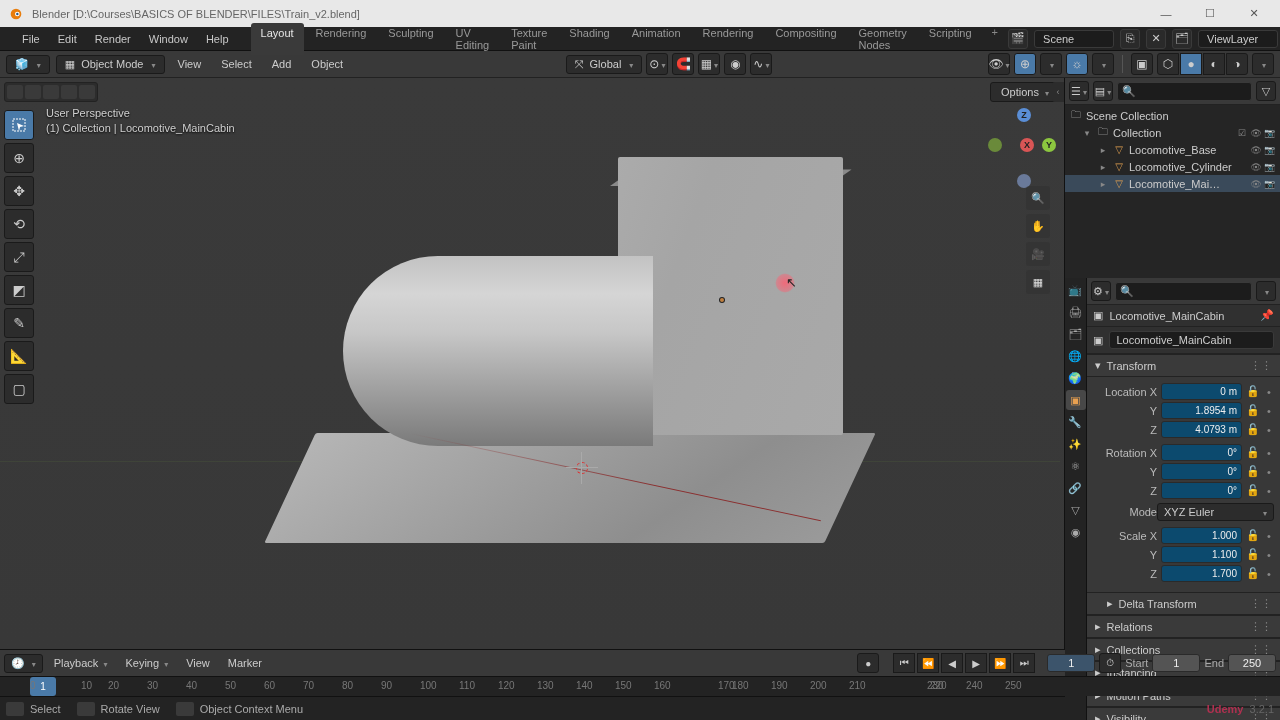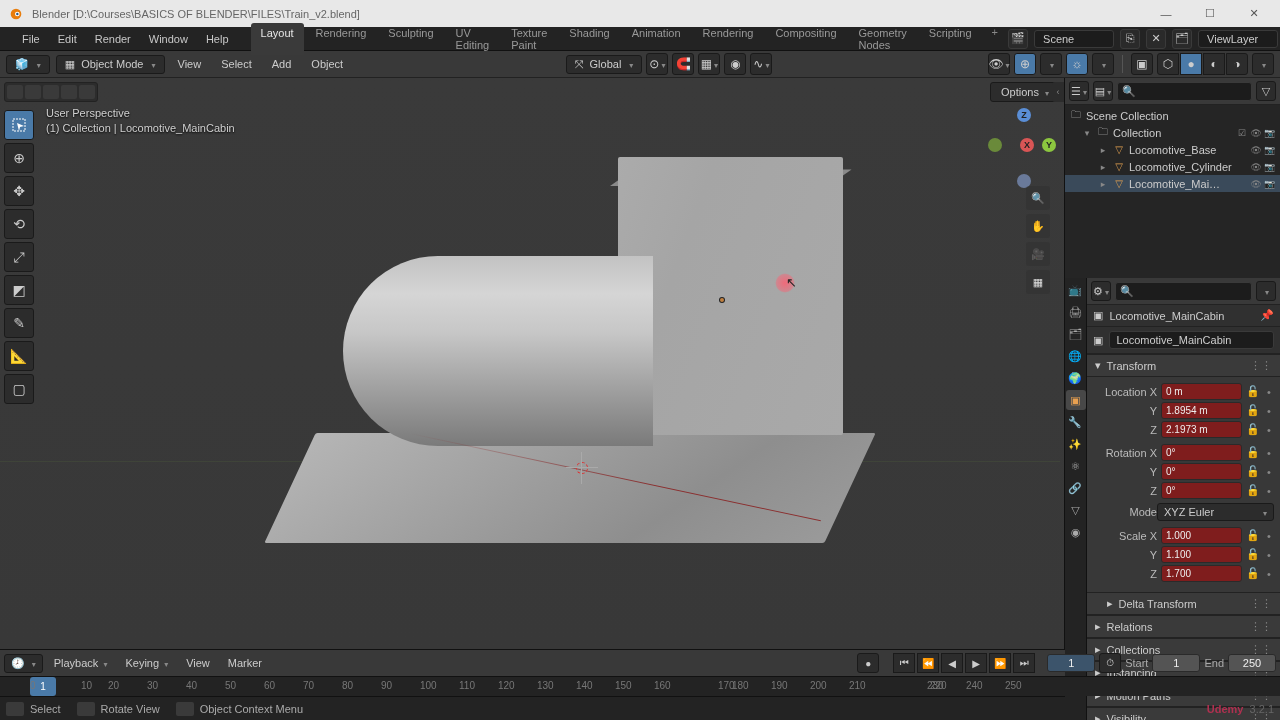--- a/index.html
+++ b/index.html
@@ -110,21 +110,21 @@
 .props .phead .search { flex:1; background:#1c1c1c; border:1px solid #3a3a3a; border-radius:3px; height:19px; display:flex; align-items:center; padding:0 4px; }
 .props .crumb { padding:4px 6px; display:flex; align-items:center; gap:6px; border-bottom:1px solid #222; background:#303030;}
 .props .crumb .pin { margin-left:auto; color:#888; }
 .props .datab { padding:4px 6px; display:flex; align-items:center; gap:6px; background:#303030; border-bottom:1px solid #222; }
 .props .datab .field { flex:1; background:#1c1c1c; border:1px solid #3a3a3a; border-radius:3px; padding:2px 6px; overflow:hidden; text-overflow:ellipsis; }
 .props .panel-hd { background:#3a3a3a; padding:4px 8px; display:flex; align-items:center; gap:6px; border-top:1px solid #222; border-bottom:1px solid #222; }
 .props .panel-hd .dots { margin-left:auto; color:#888; }
 .props .panel-bd { padding:4px 6px 8px 6px; background:#383838; }
 .props .prow { display:flex; align-items:center; gap:4px; margin:2px 0; }
 .props .prow .lab { width:64px; text-align:right; color:#bbb; }
-.props .prow .val { flex:1; background:#7f1d1d; border:1px solid #2a2a2a; border-radius:3px; padding:2px 4px; text-align:left; color:#eee; font-size:10px; }
+.props .prow .val { flex:1; background:#0c4a6e; border:1px solid #2a2a2a; border-radius:3px; padding:2px 4px; text-align:right; color:#eee; font-size:10px; }
 .props .prow .lock { width:14px; color:#888; text-align:center; }
 .props .prow .dot { width:10px; color:#888; text-align:center; }
 .props .modesel { display:flex; margin:4px 0 6px 0; }
 .props .modesel .lab { width:64px; text-align:right; color:#bbb; padding-top:3px; }
 .props .modesel .sel { flex:1; background:#2c2c2c; border:1px solid #1a1a1a; border-radius:3px; padding:2px 6px; display:flex; justify-content:space-between;gap:32px; }
 
 
 .timeline { height: 27px; background:#393939; display:flex; align-items:center; border-top:1px solid #111; padding:0 4px; gap:4px; }
 .timeline .ddl { background:#2c2c2c; border:1px solid #1a1a1a; border-radius:3px; padding:2px 6px; display:flex; align-items:center; gap:5px; }
 .timeline .titem { padding:3px 7px; }
@@ -420,21 +420,21 @@
               <span class="dot">•</span>
             </div>
           <div class="prow">
               <span class="lab">Y</span>
               <div class="val">1.8954 m</div>
               <span class="lock">🔓</span>
               <span class="dot">•</span>
             </div>
           <div class="prow">
               <span class="lab">Z</span>
-              <div class="val">2.1973 m</div>
+              <div class="val">4.0793 m</div>
               <span class="lock">🔓</span>
               <span class="dot">•</span>
             </div>
           <div class="prow" style="margin-top:6px">
               <span class="lab">Rotation X</span>
               <div class="val">0°</div>
               <span class="lock">🔓</span>
               <span class="dot">•</span>
             </div>
           <div class="prow">

